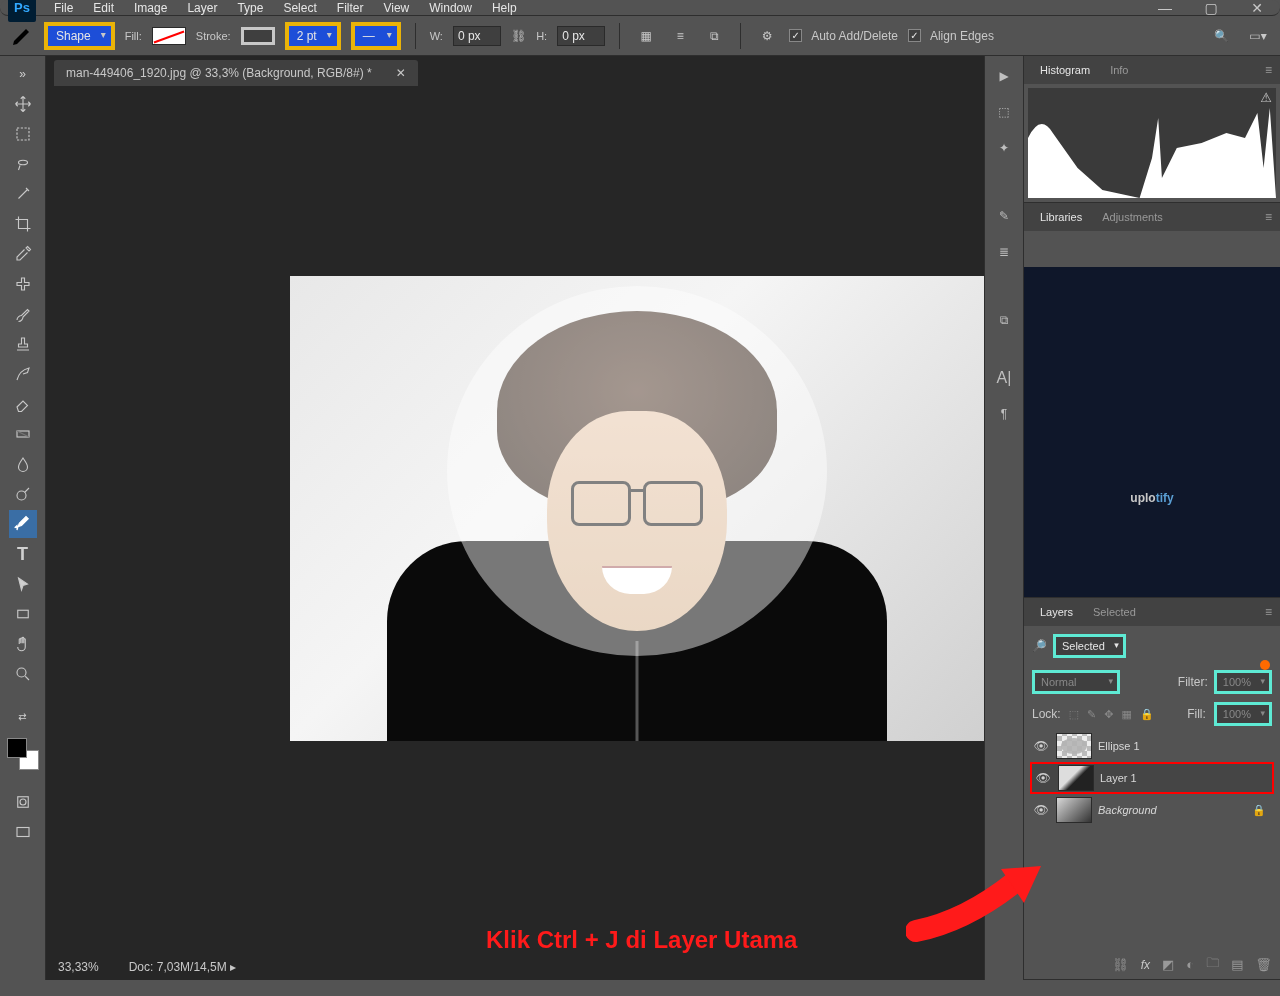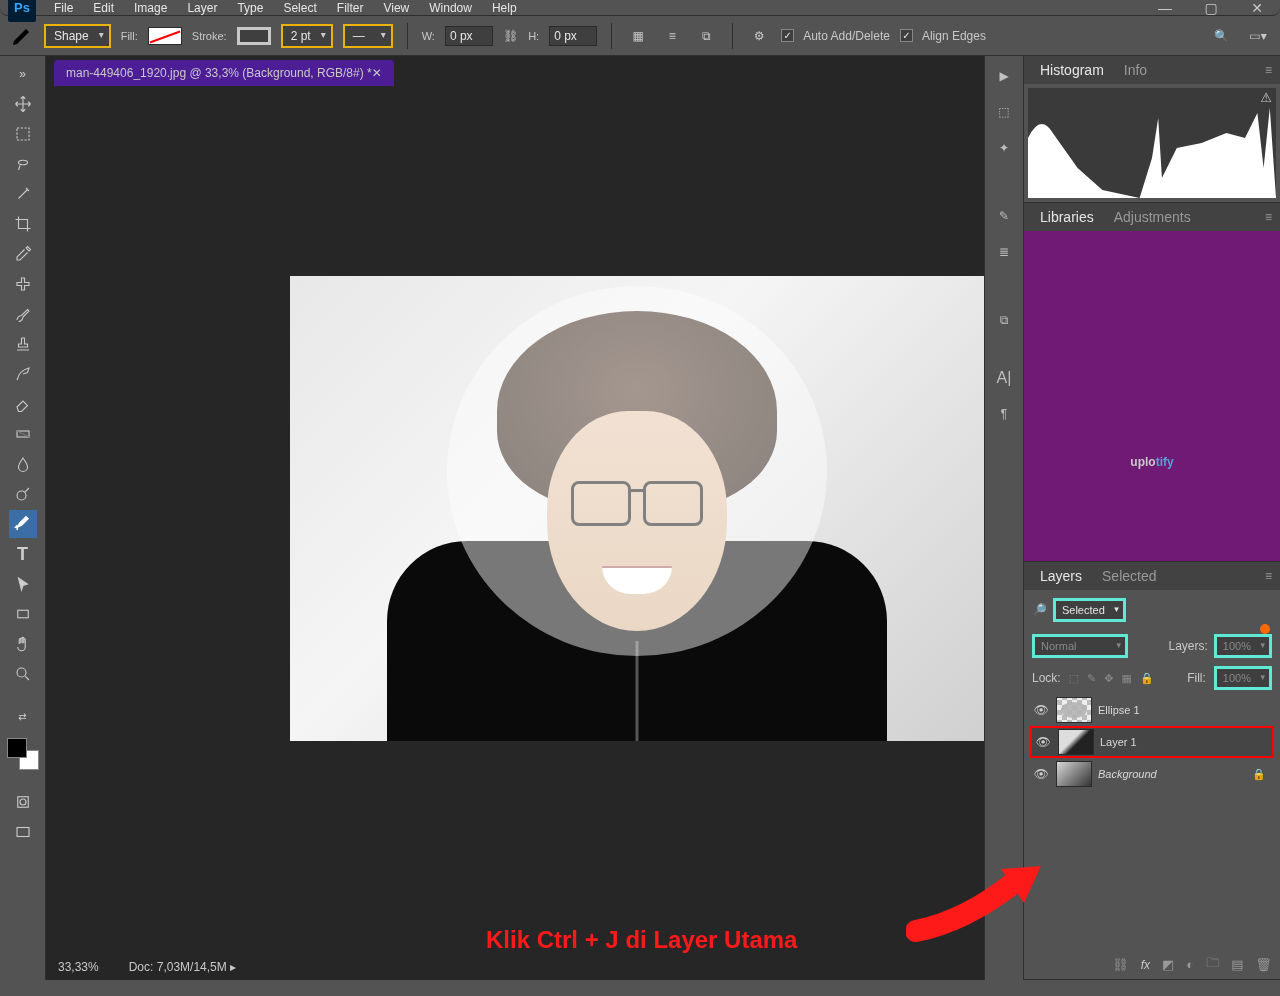--- a/index.html
+++ b/index.html
@@ -6,21 +6,21 @@
   body { background:#535353; width:1280px; height:996px; overflow:hidden; position:relative; }
   
   .titlebar { display:flex; align-items:center; height:16px; background:#535353; border-bottom:1px solid #2e2e2e;border-radius:14px; }
   .ps-logo { width:28px; height:28px; display:flex; align-items:center; justify-content:center; margin:0 8px; background:#001d33; color:#31a8ff; font-weight:bold; font-size:13px; border-radius:2px;}
   .menu-item { padding:0 10px; line-height:32px; cursor:pointer; color:#e6e6e6;}
   .window-controls { margin-left:auto; display:flex; }
   .win-btn { width:46px; height:28px; display:flex; align-items:center; justify-content:center; color:#c8c8c8; font-size:14px;}
   
   .options { display:flex; align-items:center; height:40px; background:#535353; border-bottom:1px solid #2e2e2e; padding:0 10px; gap:10px; }
   .opt-field { display:flex; align-items:center; gap:5px; font-size:11px; color:#c8c8c8; }
-  .opt-dropdown { background:#404040; border:2px solid #eab308; padding:3px 20px 3px 8px; position:relative; color:#e6e6e6; }
+  .opt-dropdown { background:#1d4ed8; border:4px solid #eab308; padding:3px 20px 3px 8px; position:relative; color:#e6e6e6; }
   .opt-dropdown::after { content:"▾"; position:absolute; right:5px; top:3px; font-size:10px; color:#c8c8c8;}
   .swatch { width:34px; height:18px; border:1px solid #2a2a2a; background:#fff; position:relative; }
   .swatch.red-diag::before { content:""; position:absolute; left:0; right:0; top:50%; height:2px; background:#ff0000; transform:rotate(-20deg);}
   .swatch.stroke { border:3px solid #c8c8c8; background:#3f3f3f; }
   .opt-input { background:#3f3f3f; border:1px solid #2a2a2a; width:48px; padding:2px 4px; color:#e6e6e6;}
   .opt-sep { width:1px; height:26px; background:#2e2e2e; margin:0 4px;}
   .icon-btn { width:24px; height:24px; display:flex; align-items:center; justify-content:center; color:#c8c8c8;}
   .checkbox { width:13px; height:13px; background:#3f3f3f; border:1px solid #888; display:inline-flex; align-items:center; justify-content:center; margin-right:4px; }
   .checkbox.checked::before { content:"✓"; font-size:10px; color:#e6e6e6; }
   
@@ -28,45 +28,45 @@
   .tool-col { width:46px; background:#535353; border-right:1px solid #2e2e2e; display:flex; flex-direction:column; align-items:center; padding-top:4px; gap:2px;}
   .tool-btn { width:28px; height:28px; display:flex; align-items:center; justify-content:center; color:#d0d0d0; position:relative;}
   .tool-btn.active { background:#3a6ea5; color:#fff;}
   .tool-btn svg { width:18px; height:18px; stroke:currentColor; fill:none; stroke-width:1.5; }
   .fg-bg { width:32px; height:32px; position:relative; margin-top:6px;}
   .fg-bg .bg { position:absolute; right:0; bottom:0; width:20px; height:20px; background:#fff; border:1px solid #888;}
   .fg-bg .fg { position:absolute; left:0; top:0; width:20px; height:20px; background:#000; border:1px solid #888;}
   
   .canvas-col { flex:1; background:#262626; display:flex; flex-direction:column; }
   .doc-tabs { height:30px; display:flex; align-items:flex-end; padding-left:8px;}
-  .doc-tab { background:#4c1d95; padding:6px 12px; font-size:11px; color:#e6e6e6; border-top-left-radius:3px; border-top-right-radius:3px; display:flex; align-items:center; gap:0;}
+  .doc-tab { background:#404040; padding:6px 12px; font-size:11px; color:#e6e6e6; border-top-left-radius:3px; border-top-right-radius:3px; display:flex; align-items:center; gap:24px;}
   .canvas-view { flex:1; display:flex; align-items:flex-start; justify-content:flex-end; padding-top:190px; position:relative;}
   .photo { width:694px; height:465px; background:linear-gradient(135deg,#e8e8e8 0%,#f5f5f5 40%,#d0d0d0 100%); position:relative; overflow:hidden;}
   .person { position:absolute; bottom:0; left:50%; transform:translateX(-50%); width:520px; height:430px;}
   .hair { position:absolute; top:0; left:50%; transform:translateX(-50%); width:280px; height:200px; background:radial-gradient(ellipse at 50% 40%,#5a4234 0%,#3d2b20 60%,#2a1d15 100%); border-radius:50% 50% 40% 40%;}
   .face { position:absolute; top:100px; left:50%; transform:translateX(-50%); width:180px; height:220px; background:linear-gradient(180deg,#e8c9ae 0%,#d9b896 100%); border-radius:45% 45% 50% 50%;}
   .glasses { position:absolute; top:70px; left:50%; transform:translateX(-50%); display:flex; gap:12px;}
   .lens { width:60px; height:45px; border:3px solid #1a1a1a; border-radius:8px; }
   .bridge { position:absolute; top:8px; left:50%; transform:translateX(-50%); width:12px; height:3px; background:#1a1a1a;}
   .mouth { position:absolute; top:155px; left:50%; transform:translateX(-50%); width:70px; height:28px; background:#fff; border-radius:0 0 35px 35px; border-top:2px solid #a66;}
   .body { position:absolute; bottom:0; left:50%; transform:translateX(-50%); width:500px; height:200px; background:#0a0a0a; border-radius:80px 80px 0 0;}
   .zipper { position:absolute; bottom:0; left:50%; transform:translateX(-50%); width:3px; height:100px; background:#555;}
   .ellipse-overlay { position:absolute; top:10px; left:50%; transform:translateX(-50%); width:380px; height:370px; background:rgba(255,255,255,0.45); border-radius:50%;}
   .status-bar { height:26px; display:flex; align-items:center; padding:0 12px; gap:30px; font-size:11px; color:#aaa;}
   
   .mid-dock { width:40px; background:#535353; border-left:1px solid #2e2e2e; border-right:1px solid #2e2e2e; display:flex; flex-direction:column; align-items:center; padding-top:8px; gap:12px;}
   .mid-dock .dock-ic{width:24px;height:24px;display:flex;align-items:center;justify-content:center;color:#bfbfbf;}
   
   .right-col { width:256px; background:#535353; display:flex; flex-direction:column;}
   .panel { border-bottom:1px solid #2e2e2e; }
   .panel-tabs { display:flex; align-items:center; height:28px; background:#424242; padding-left:6px;}
-  .p-tab { padding:0 10px; line-height:28px; font-size:14px; color:#999;}
+  .p-tab { padding:0 10px; line-height:28px; font-size:11px; color:#999;}
   .p-tab.active { color:#e6e6e6; }
   .p-menu { margin-left:auto; padding:0 8px; color:#999;}
-  .panel-body { background:#701a75; padding:8px; }
+  .panel-body { background:#0f172a; padding:8px;margin-top:36px; }
   .histogram-body { height:110px; position:relative; background:#3a3a3a; margin:4px;}
   .hist { position:absolute; bottom:0; left:0; right:0; height:90px; }
   .hist svg { width:100%; height:100%; }
   .warn-tri { position:absolute; top:2px; right:4px; color:#c8c8c8; font-size:13px;}
   .libraries-body { height:330px; position:relative;}
   .watermark { position:absolute; top:210px; left:50%; transform:translateX(-50%); font-size:28px; font-weight:600; color:#6e7880;}
   .watermark .accent { color:#5a9fd4;}
   
   .layers-body { background:#535353; padding:4px 6px 6px;}
   .small-drop { background:#3f3f3f; border:3px solid #5eead4; padding:3px 18px 3px 6px; font-size:11px; color:#e6e6e6; position:relative; display:inline-block;}
@@ -363,22 +363,22 @@
         <div class="p-tab">Selected</div>
         <div class="p-menu">≡</div>
       </div>
       <div class="layers-body" style="flex:1;">
         <div class="search-row">
           <span>🔎</span>
           <div class="small-drop">Selected</div>
           <div class="red-dot"></div>
         </div>
         <div class="opac-row">
-          <div class="small-drop" style="width:96px;color:#888">Normal</div>
-          <span style="margin-left:auto">Layers:</span>
+          <div class="small-drop" style="width:88px;color:#888">Normal</div>
+          <span style="margin-left:auto">Filter:</span>
           <span class="small-drop" style="color:#888">100%</span>
         </div>
         <div class="lock-row">
           <span>Lock:</span>
           <span class="ic">⬚</span>
           <span class="ic">✎</span>
           <span class="ic">✥</span>
           <span class="ic">▦</span>
           <span class="ic">🔒</span>
           <span style="margin-left:auto">Fill:</span>

